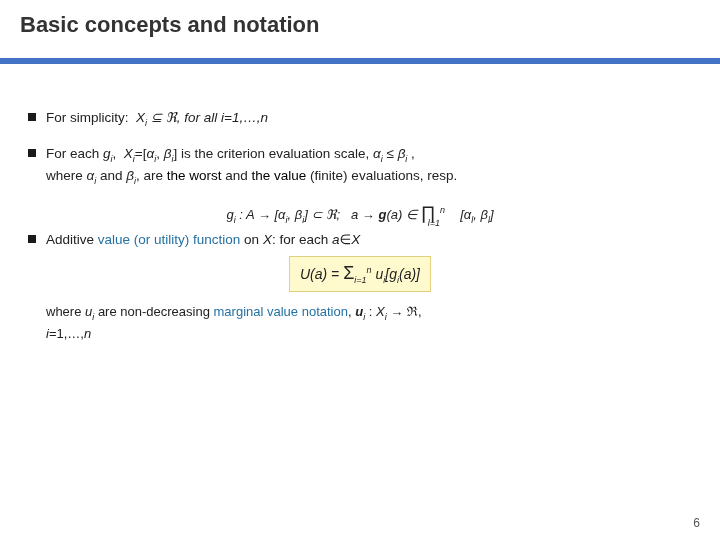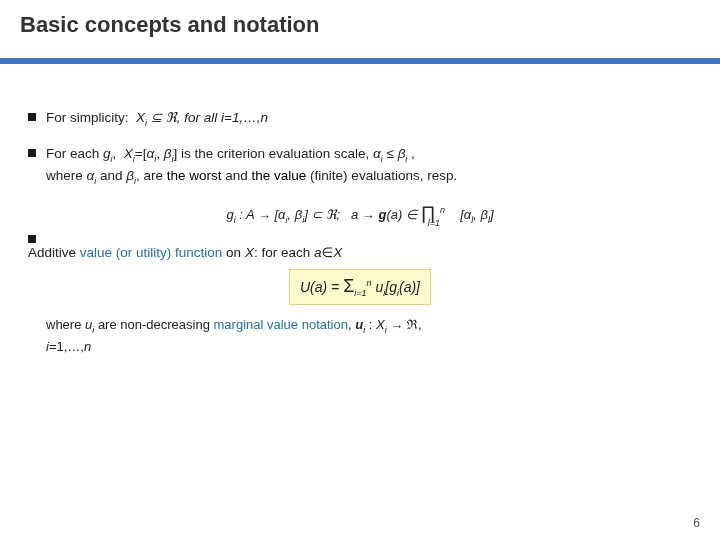--- a/index.html
+++ b/index.html
@@ -150,21 +150,21 @@
     </div>
 
 
     <div class="math-block" style="font-size:13px; margin-bottom:6px; font-style:italic;">
       <i>g<sub>i</sub></i> : <i>A</i> → [<i>α<sub>i</sub></i>, <i>β<sub>i</sub></i>] ⊂ ℜ;&nbsp;&nbsp; <i>a</i> → <b><i>g</i></b>(<i>a</i>) ∈ 
       <span style="font-size:18px; font-style:normal;">∏</span><sub style="font-size:9px; position:relative; left:-8px; top:4px;"><i>l</i>=1</sub><sup style="font-size:9px; position:relative; left:-8px;"><i>n</i></sup>
       &nbsp;[<i>α<sub>l</sub></i>, <i>β<sub>l</sub></i>]
     </div>
 
 
-    <div class="bullet-item" style="margin-bottom:4px;flex-direction:column;">
+    <div class="bullet-item" style="margin-bottom:4px;">
       <div class="bullet-square"></div>
       <div class="bullet-text">
         Additive <span class="highlight-blue">value (or utility) function</span> on <i>X</i>: for each <i>a</i>∈<i>X</i>
       </div>
     </div>
 
     <div class="formula-center">
       <span class="formula-box">
         <i>U</i>(<i>a</i>) = <span style="font-size:18px; font-style:normal;">Σ</span><sub style="font-size:9px;"><i>i</i>=1</sub><sup style="font-size:9px;"><i>n</i></sup>&nbsp;<i>u<sub>i</sub></i>[<i>g<sub>i</sub></i>(<i>a</i>)]
       </span>

